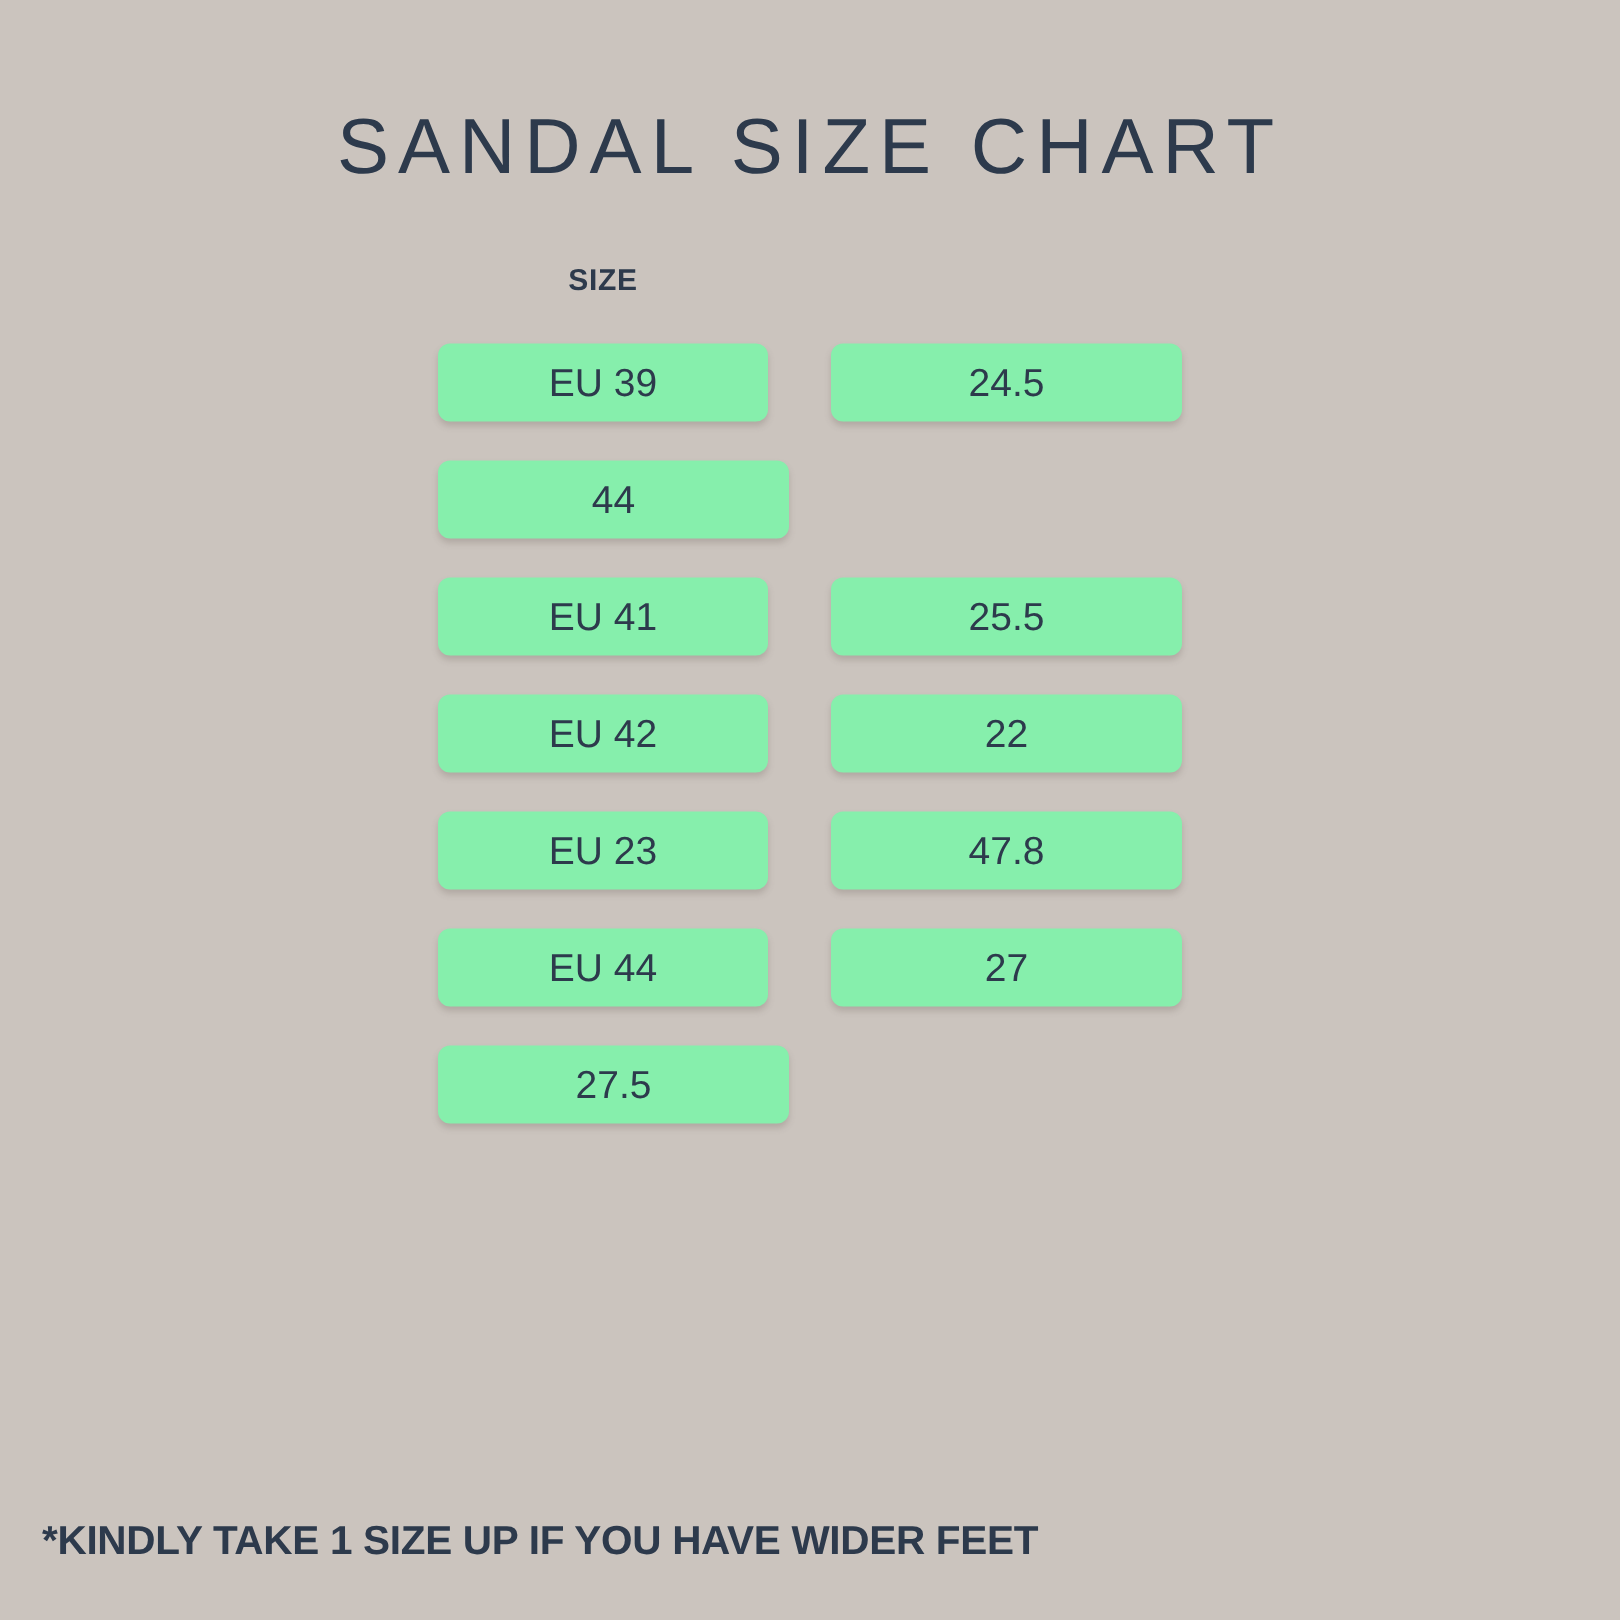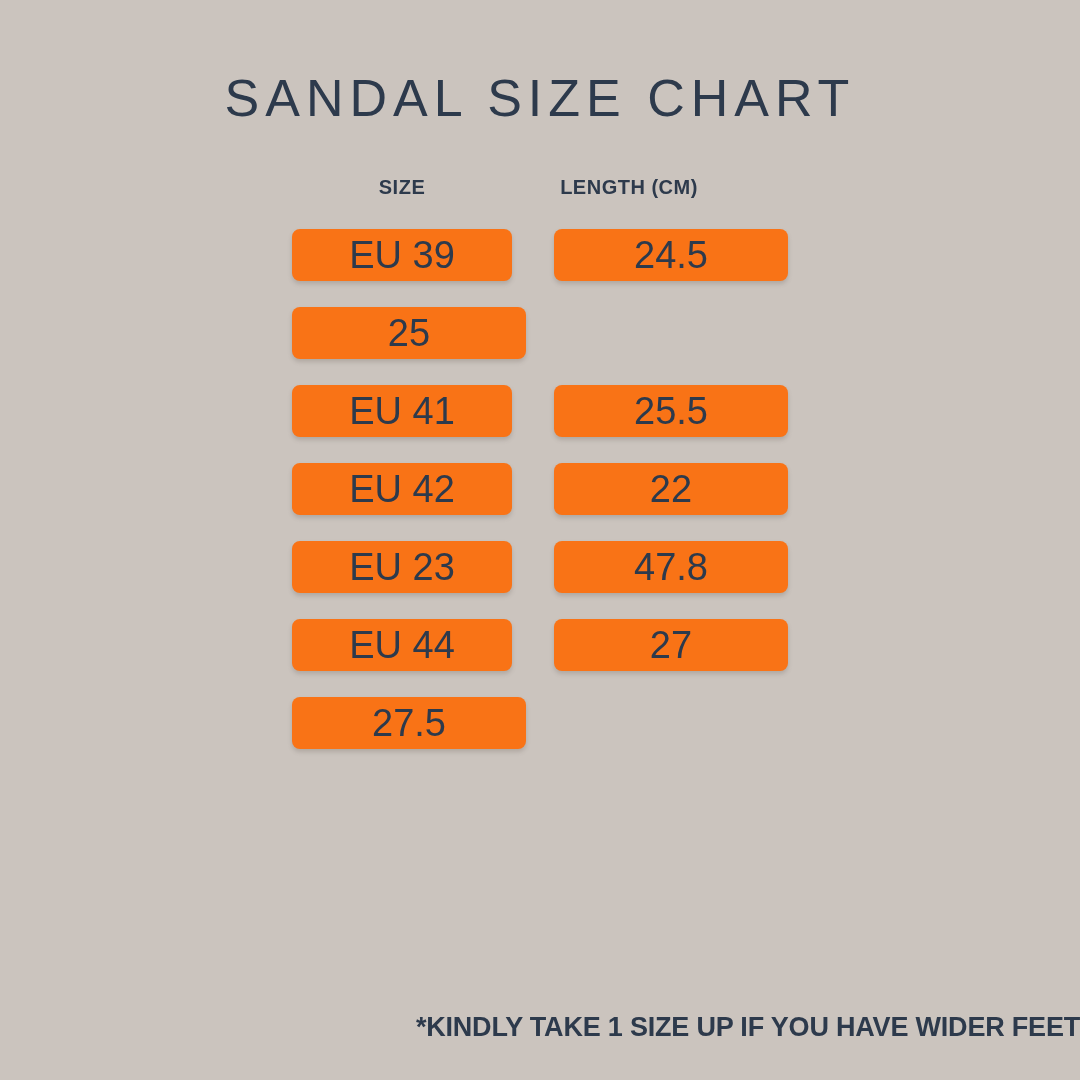--- a/index.html
+++ b/index.html
@@ -45,64 +45,64 @@
     display: flex;
     flex-direction: column;
     gap: 26px;
   }
   .tr {
     display: flex;
     gap: 42px;
   }
   .td {
     height: 52px;
-    background: #f97316;
+    background: #86efac;
     border-radius: 8px;
     display: flex;
     align-items: center;
     justify-content: center;
-    font-size: 38px;
+    font-size: 26px;
     color: #2d3a4c;
     box-shadow: 0 3px 4px rgba(110, 100, 92, 0.28);
   }
   .col-size   { width: 220px; }
   .col-length { width: 234px; }
   .footnote {
     position: absolute;
     left: 0;
     right: 0;
     top: 940px;
-    text-align: right;
+    text-align: left;
     font-weight: bold;
     font-size: 27px;
     letter-spacing: -0.2px;
     color: #2d3a4c;
+    padding-left: 28px;
   }
 </style>
 </head>
 <body>
 
 <div class="canvas">
 
   <h1 class="page-title">SANDAL SIZE CHART</h1>
 
   <div class="size-table">
 
     <div class="thead">
       <div class="th col-size">SIZE</div>
-      <div class="th col-length">LENGTH (CM)</div>
     </div>
 
     <div class="tbody" id="rows">
         <div class="tr">
           <div class="td col-size">EU 39</div>
           <div class="td col-length">24.5</div>
         </div>
         <div class="tr">
-          <div class="td col-length">25</div>
+          <div class="td col-length">44</div>
         </div>
         <div class="tr">
           <div class="td col-size">EU 41</div>
           <div class="td col-length">25.5</div>
         </div>
         <div class="tr">
           <div class="td col-size">EU 42</div>
           <div class="td col-length">22</div>
         </div>
         <div class="tr">

